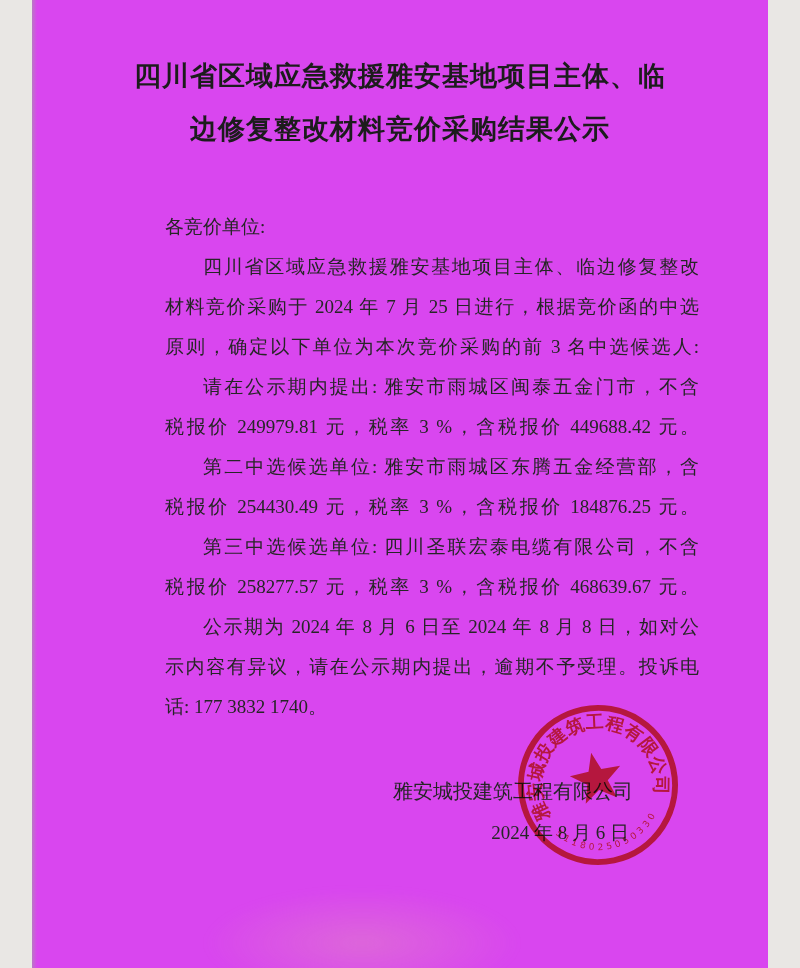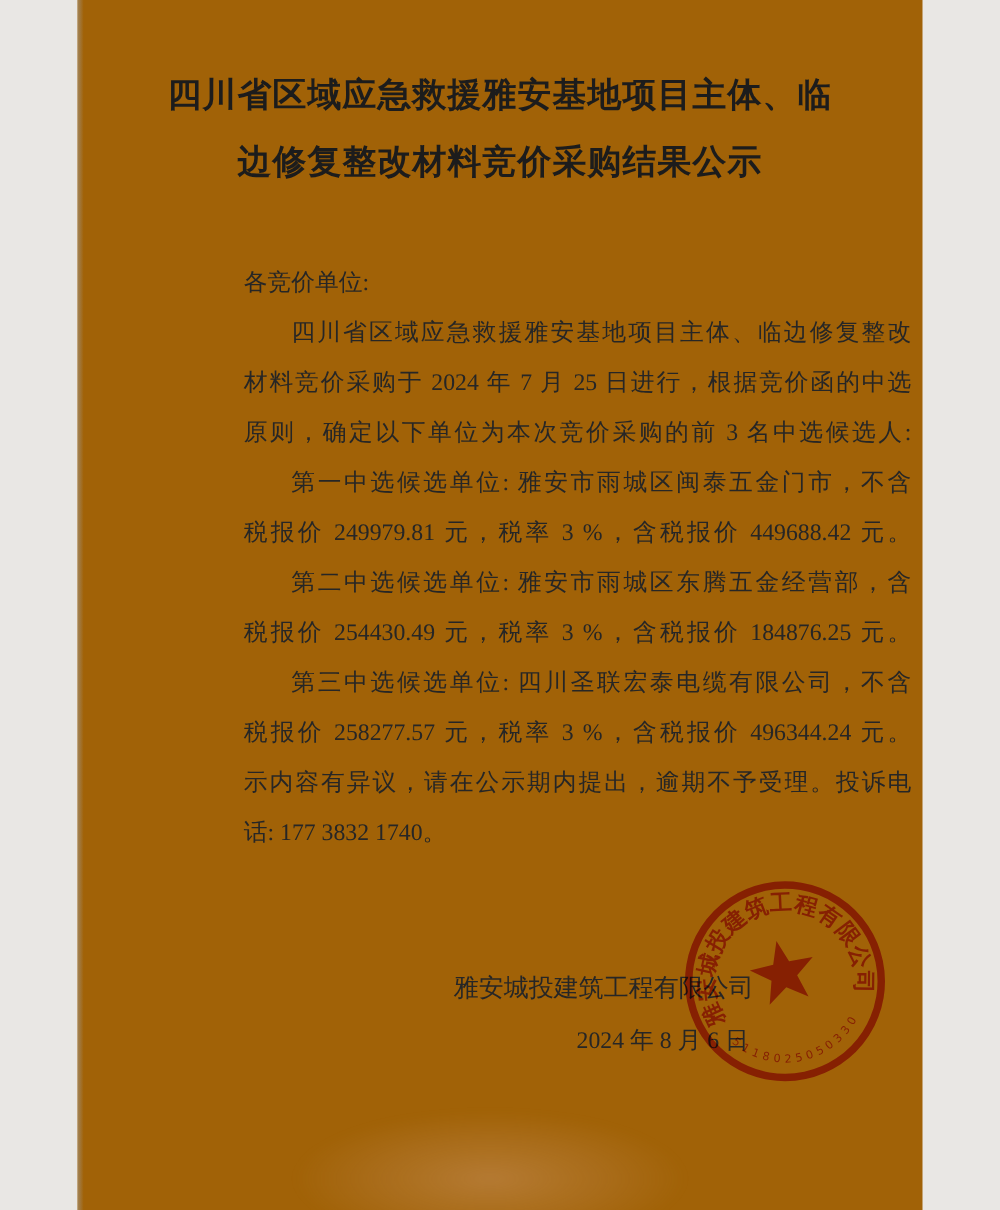--- a/index.html
+++ b/index.html
@@ -1,21 +1,21 @@
 <!DOCTYPE html>
 <html><head>
 <meta charset="utf-8">
 <style>
   html, body { margin: 0; padding: 0; background: #e9e7e4; }
   .page {
     position: relative;
-    width: 676px;
+    width: 736px;
     height: 968px;
     margin: 0 auto;
-    background: #a16207;
+    background: #d946ef;
     overflow: hidden;
     font-family: "Liberation Serif", "DejaVu Serif", serif;
     color: #262626;
   }
   .scan-edge {
     position: absolute; left: 0; top: 0; width: 5px; height: 100%;
     background: linear-gradient(to right, rgba(160,160,160,.55), rgba(160,160,160,0));
     pointer-events: none;
   }
   .smudge {
@@ -67,26 +67,27 @@
     <div class="title-line">四川省区域应急救援雅安基地项目主体、临</div>
     <div class="title-line">边修复整改材料竞价采购结果公示</div>
   </h1>
 
   <div class="body-text">
     <div class="line">各竞价单位:</div>
     <div>
         <div class="line indent justify"><span>四川省区域应急救援雅安基地项目</span><span class="u">主体、临边修复整改</span></div>
         <div class="line justify"><span class="u">材料</span><span>竞价采购于 2024 年 7 月 25 日进行，根据竞价函的中选</span></div>
         <div class="line justify"><span>原则，确定以下单位为本次竞价采购的前 3 名中选候选人:</span></div>
-        <div class="line indent justify"><span>第一中选候选单位: </span><span class="u">雅安市雨城区闽泰五金门市</span><span>，不含</span></div>
+        <div class="line indent justify"><span>请在公示期内提出: </span><span class="u">雅安市雨城区闽泰五金门市</span><span>，不含</span></div>
         <div class="line justify"><span>税报价 </span><span class="u">249979.81 </span><span>元，税率</span><span class="u"> 3 </span><span>%，含税报价 </span><span class="u">449688.42 </span><span>元。</span></div>
         <div class="line indent justify"><span>第二中选候选单位: </span><span class="u">雅安市雨城区东腾五金经营部</span><span>，含</span></div>
         <div class="line justify"><span>税报价 </span><span class="u">254430.49 </span><span>元，税率</span><span class="u"> 3 </span><span>%，含税报价 </span><span class="u">184876.25 </span><span>元。</span></div>
         <div class="line indent justify"><span>第三中选候选单位: </span><span class="u">四川圣联宏泰电缆有限公司</span><span>，不含</span></div>
-        <div class="line justify"><span>税报价 </span><span class="u">258277.57 </span><span>元，税率</span><span class="u"> 3 </span><span>%，含税报价 </span><span class="u">496344.24 </span><span>元。</span></div>
+        <div class="line justify"><span>税报价 </span><span class="u">258277.57 </span><span>元，税率</span><span class="u"> 3 </span><span>%，含税报价 </span><span class="u">468639.67 </span><span>元。</span></div>
+        <div class="line indent justify"><span>公示期为 2024 年 8 月 6 日至 2024 年 8 月 8 日，如对公</span></div>
         <div class="line justify"><span>示内容有异议，请在公示期内提出，逾期不予受理。投诉电</span></div>
         <div class="line"><span>话: 177 3832 1740。</span></div>
       </div>
   </div>
 
   <div class="signature">
     <div class="sig-company">雅安城投建筑工程有限公司</div>
     <div class="sig-date">2024 年 8 月 6 日</div>
   </div>
 

